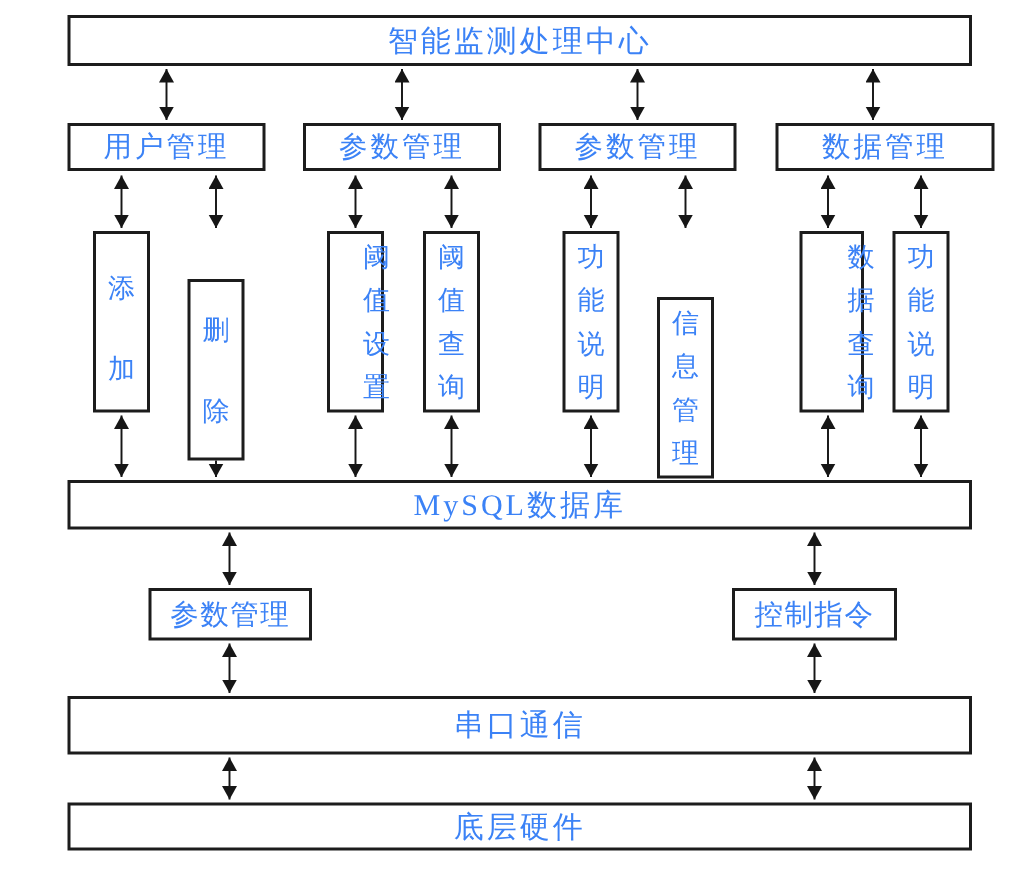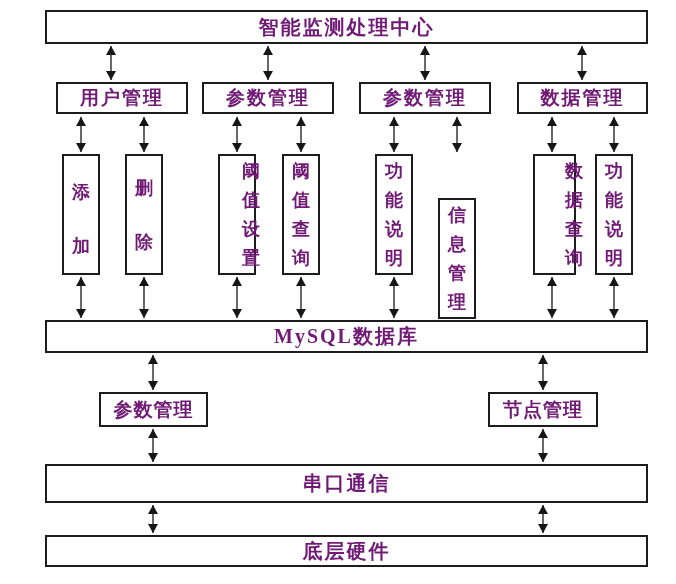--- a/index.html
+++ b/index.html
@@ -6,23 +6,22 @@
     margin: 0;
     padding: 0;
     background: #ffffff;
   }
   .canvas {
     position: relative;
     width: 676px;
     height: 584px;
     background: #ffffff;
     font-family: "Liberation Serif", "DejaVu Serif", serif;
-    color: #701a75;
+    color: #3b82f6;
     overflow: hidden;
-    font-weight: bold;
   }
   .arrows {
     position: absolute;
     left: 0;
     top: 0;
     z-index: 0;
   }
   .conn {
     stroke: #161616;
     stroke-width: 1.3;
@@ -113,29 +112,29 @@
 
     <line class="conn" x1="153" y1="429" x2="153" y2="462" marker-start="url(#ah)" marker-end="url(#ah)"></line>
     <line class="conn" x1="543" y1="429" x2="543" y2="462" marker-start="url(#ah)" marker-end="url(#ah)"></line>
 
     <line class="conn" x1="153" y1="505" x2="153" y2="533" marker-start="url(#ah)" marker-end="url(#ah)"></line>
     <line class="conn" x1="543" y1="505" x2="543" y2="533" marker-start="url(#ah)" marker-end="url(#ah)"></line>
   </svg>
 
   <div class="box bar" style="top:10px;height:34px;">智能监测处理中心</div>
 
-  <div class="box module" style="left:56px;width:132px;">用户管理</div>
+  <div class="box module" style="left:45px;width:132px;">用户管理</div>
   <div class="box module" style="left:202px;width:132px;">参数管理</div>
   <div class="box module" style="left:359px;width:132px;">参数管理</div>
-  <div class="box module" style="left:517px;width:131px;">数据管理</div>
+  <div class="box module" style="left:517px;width:146px;">数据管理</div>
 
   <div class="box vbox two" style="left:62px;align-items:flex-end;">
     <span class="vtext">添加</span>
   </div>
-  <div class="box vbox two" style="left:125px;">
+  <div class="box vbox two" style="left:125px;margin-top:32px;">
     <span class="vtext">删除</span>
   </div>
   <div class="box vbox" style="left:218px;padding-left:28px;">
     <span class="vtext">阈值设置</span>
   </div>
   <div class="box vbox" style="left:282px;">
     <span class="vtext">阈值查询</span>
   </div>
   <div class="box vbox" style="left:375px;">
     <span class="vtext">功能说明</span>
@@ -146,19 +145,19 @@
   <div class="box vbox" style="left:533px;padding-left:39px;">
     <span class="vtext">数据查询</span>
   </div>
   <div class="box vbox" style="left:595px;">
     <span class="vtext">功能说明</span>
   </div>
 
   <div class="box bar" style="top:320px;height:33px;">MySQL数据库</div>
 
   <div class="box mid" style="left:99px;width:109px;">参数管理</div>
-  <div class="box mid" style="left:488px;width:110px;">节点管理</div>
+  <div class="box mid" style="left:488px;width:110px;">控制指令</div>
 
   <div class="box bar" style="top:464px;height:39px;">串口通信</div>
 
   <div class="box bar" style="top:535px;height:32px;">底层硬件</div>
 
 </div>
 
 </body></html>

